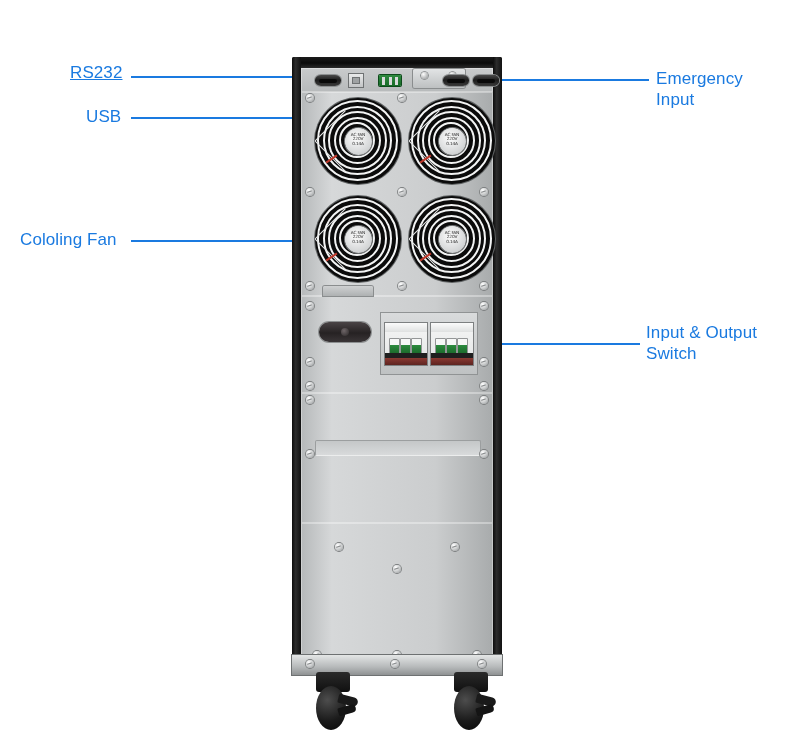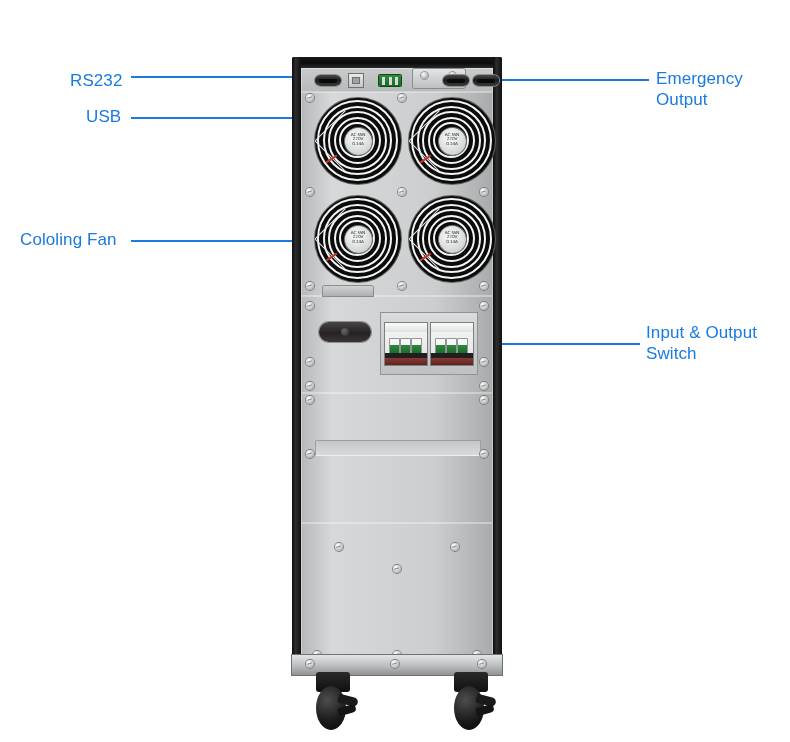--- a/index.html
+++ b/index.html
@@ -14,21 +14,21 @@
 
   
   .label{
     position:absolute;
     color:#1a7ae0;
     font-size:17px;
     line-height:21px;
     white-space:pre-line;
     letter-spacing:0.1px;
   }
-  .lbl-rs232{left:70px;top:70px;}
+  .lbl-rs232{left:70px;top:62px;text-decoration:underline;}
   .lbl-usb{left:86px;top:106px;}
   .lbl-fan{left:20px;top:229px;}
   .lbl-emerg{left:656px;top:68px;}
   .lbl-io{left:646px;top:322px;}
 
   .leader{position:absolute;background:#1a7ae0;}
   .lh{height:1.6px;}
   .lv{width:1.6px;}
 
   
@@ -146,21 +146,21 @@
 </style>
 </head>
 <body>
 
 <div class="stage">
 
   <div class="label lbl-rs232">RS232</div>
   <div class="label lbl-usb">USB</div>
   <div class="label lbl-fan">Cololing Fan</div>
   <div class="label lbl-emerg">Emergency
-Output</div>
+Input</div>
   <div class="label lbl-io">Input &amp; Output
 Switch</div>
 
   <div class="leader lh" style="left:131px;top:76px;width:187px;"></div>
   <div class="leader lh" style="left:131px;top:117px;width:221px;"></div>
   <div class="leader lv" style="left:351px;top:76px;height:42px;"></div>
   <div class="leader lh" style="left:131px;top:240px;width:197px;"></div>
   <div class="leader lh" style="left:427px;top:79px;width:222px;"></div>
   <div class="leader lh" style="left:466px;top:343px;width:174px;"></div>
 

